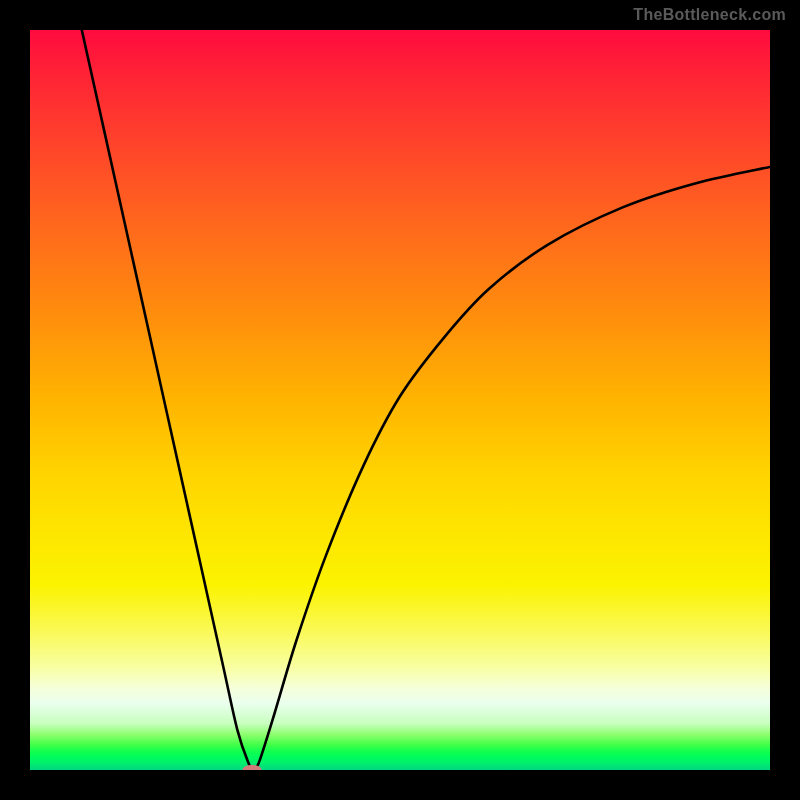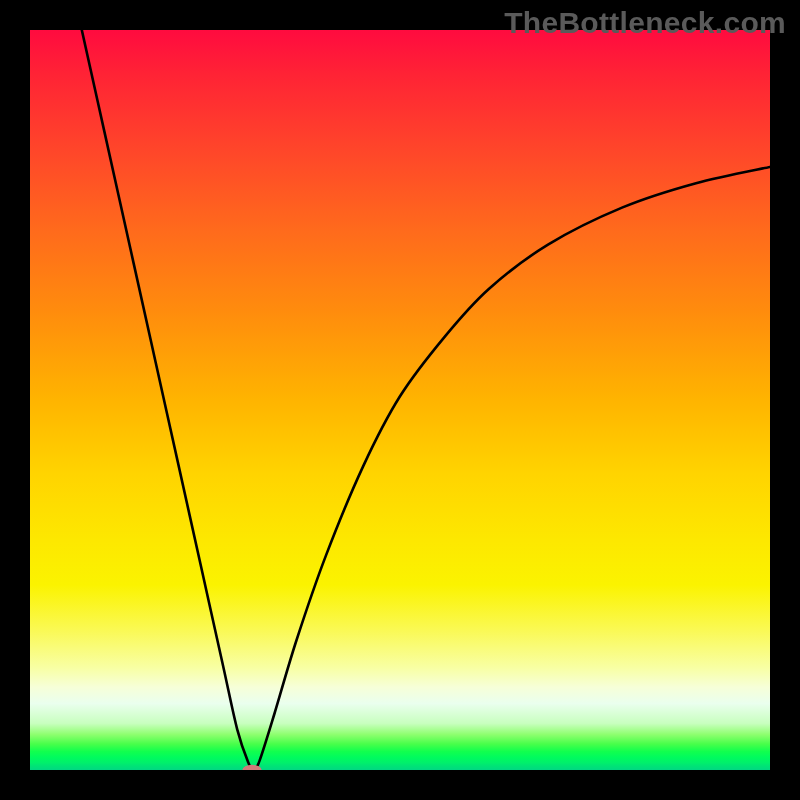--- a/index.html
+++ b/index.html
@@ -9,21 +9,21 @@
     height: 800px;
     background: #000;
     position: relative;
   }
   .watermark {
     position: absolute;
     top: 6px;
     right: 14px;
     color: #5a5a5a;
     font-family: Arial, Helvetica, sans-serif;
-    font-size: 30px;
+    font-size: 16px;
     font-weight: 600;
     letter-spacing: 0.3px;
     z-index: 4;
   }
   .plot {
     position: absolute;
     left: 30px;
     top: 30px;
     width: 740px;
     height: 740px;

